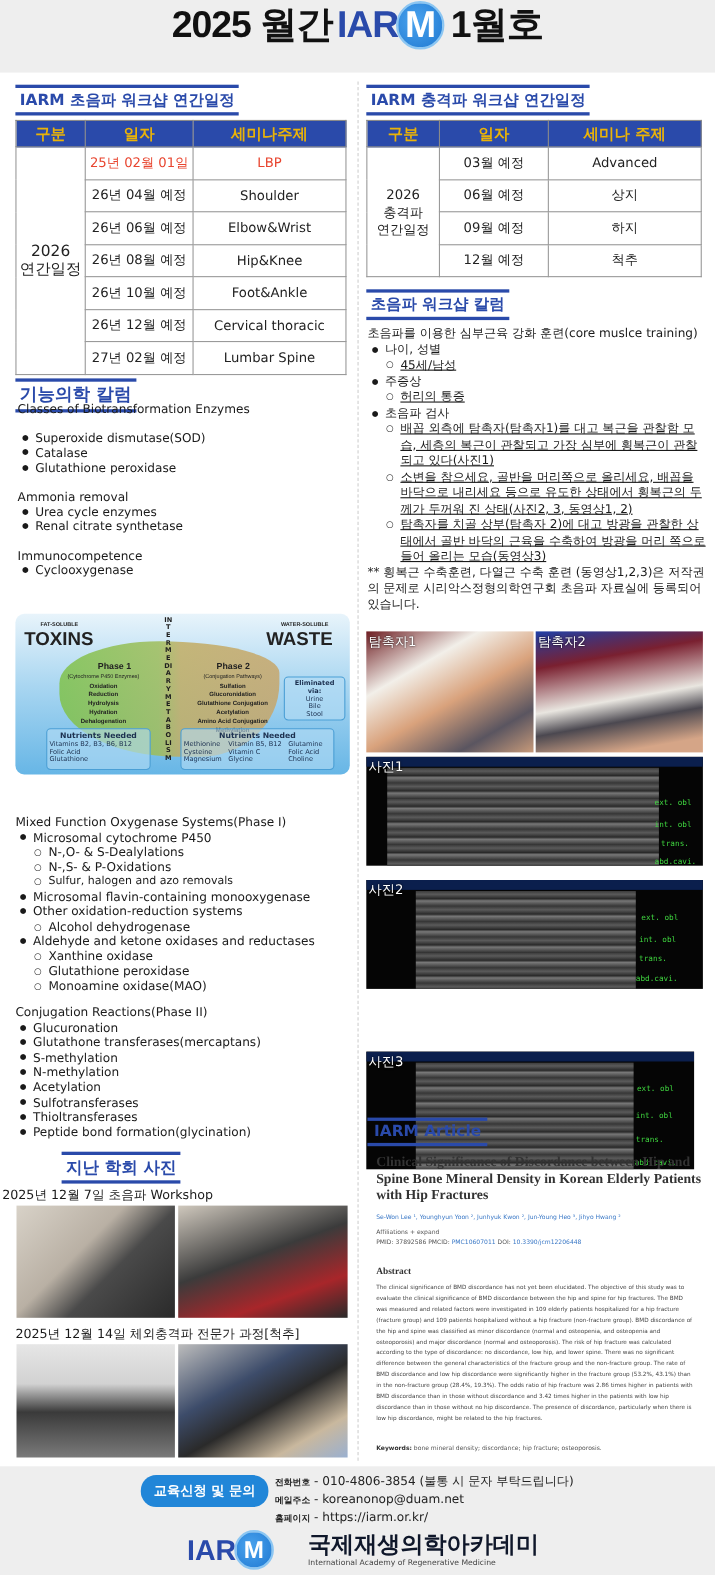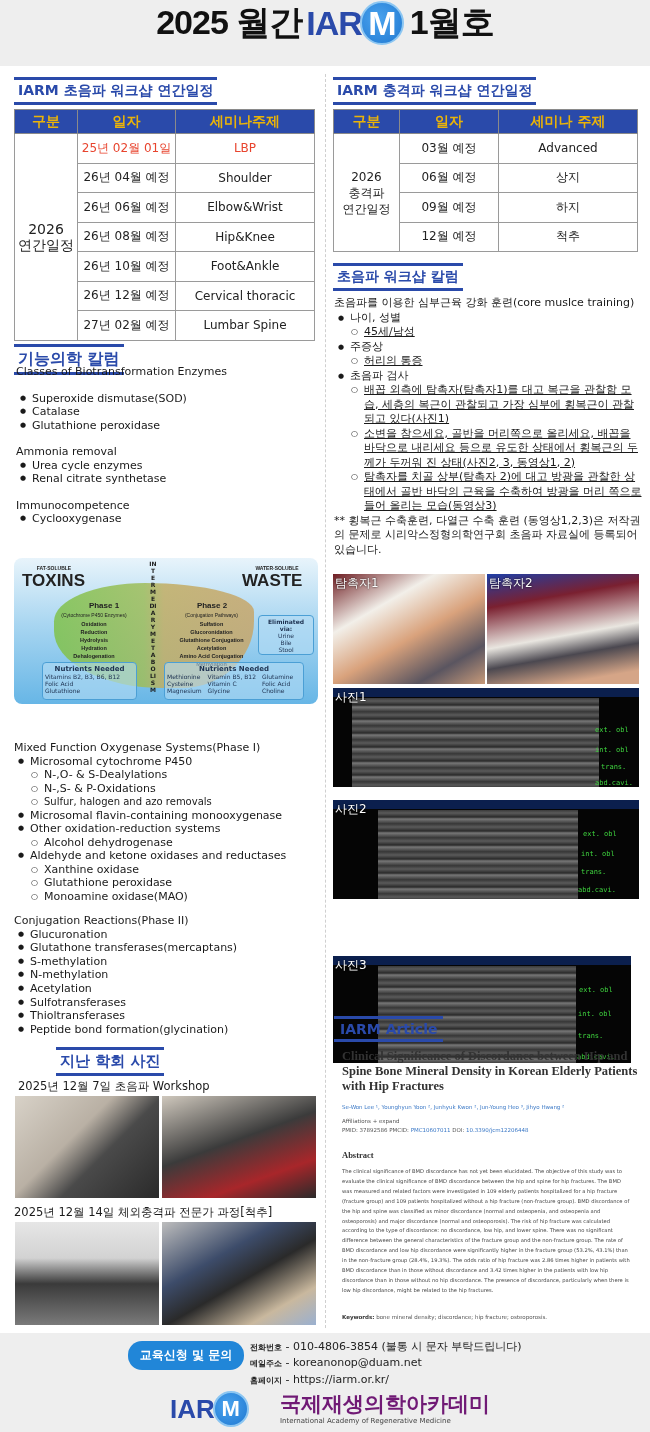--- a/index.html
+++ b/index.html
@@ -54,21 +54,21 @@
   .abstract-h { position: absolute; font-family: "Liberation Serif", serif; font-weight: bold; font-size: 8.5px; color: #333; }
   .abstract { position: absolute; font-size: 5.2px; line-height: 9.9px; color: #444; text-align: left; }
   .keywords { position: absolute; font-size: 5.5px; color: #555; }
   .keywords b { color: #333; }
 
   .footer { position: absolute; left: 0; top: 1333px; width: 650px; height: 99px; background: #eeeeee; }
   .cta { position: absolute; left: 128px; top: 8px; width: 116px; height: 29px; background: #2186d8; border-radius: 14px; color: #fff; font-weight: bold; font-size: 12px; display: flex; align-items: center; justify-content: center; }
   .contact { position: absolute; left: 250px; font-size: 11px; color: #222; }
   .contact .k { font-size: 8px; font-weight: bold; margin-top: 30px; }
   .logo-iarm { position: absolute; left: 170px; top: 58px; font-family: "Liberation Sans", sans-serif; font-weight: 900; font-size: 26px; color: #2a4aaa; display: flex; align-items: center; }
-  .logo-kr { position: absolute; left: 280px; top: 57px; font-size: 21px; font-weight: bold; color: #701a75; }
+  .logo-kr { position: absolute; left: 280px; top: 57px; font-size: 21px; font-weight: bold; color: #0f172a; }
   .logo-en { position: absolute; left: 280px; top: 84px; font-size: 7px; color: #444; }
 </style>
 </head>
 <body>
 
 <div class="banner">
   <div class="banner-title">
     <span>2025 월간</span>
     <span class="brand">
       <span>IAR</span>
@@ -259,21 +259,21 @@
     <li>S-methylation</li>
     <li>N-methylation</li>
     <li>Acetylation</li>
     <li>Sulfotransferases</li>
     <li>Thioltransferases</li>
     <li>Peptide bond formation(glycination)</li>
   </ul>
 </div>
 
 <div class="sec-head big" style="left:30px; top:1047px; font-size:15px;margin-left:26px;">지난 학회 사진</div>
-<div class="col-text" style="left:18px; top:1080px; font-size:11.5px;">2025년 12월 7일 초음파 Workshop</div>
+<div class="col-text" style="left:2px; top:1080px; font-size:11.5px;">2025년 12월 7일 초음파 Workshop</div>
 <div class="photo" style="left:15px; top:1096px; width:144px; height:102px; background: linear-gradient(135deg, #d8d2c8 0%, #b9b0a4 40%, #4a4a4a 60%, #2a2a2a 100%);"></div>
 <div class="photo" style="left:162px; top:1096px; width:154px; height:102px; background: linear-gradient(160deg, #cfc8bd 0%, #3b3b3b 45%, #a8262a 75%, #2a2a2a 100%);"></div>
 <div class="col-text" style="left:14px; top:1206px; font-size:11.5px;text-align:center;">2025년 12월 14일 체외충격파 전문가 과정[척추]</div>
 <div class="photo" style="left:15px; top:1222px; width:144px; height:103px; background: linear-gradient(180deg, #e6e6e6 0%, #d2d2d2 35%, #3a3a3a 60%, #7a7a7a 100%);"></div>
 <div class="photo" style="left:162px; top:1222px; width:154px; height:103px; background: linear-gradient(150deg, #bdbdbd 0%, #3d4c6a 35%, #2a2a2a 55%, #c9b89e 80%, #9ab0d0 100%);"></div>
 
 <div class="sec-head" style="left:333px; top:263px; font-size:14px;">초음파 워크샵 칼럼</div>
 <div class="kr-text" style="left:334px; top:296px; width:310px;">
   <p>초음파를 이용한 심부근육 강화 훈련(core muslce training)</p>
   <ul>

